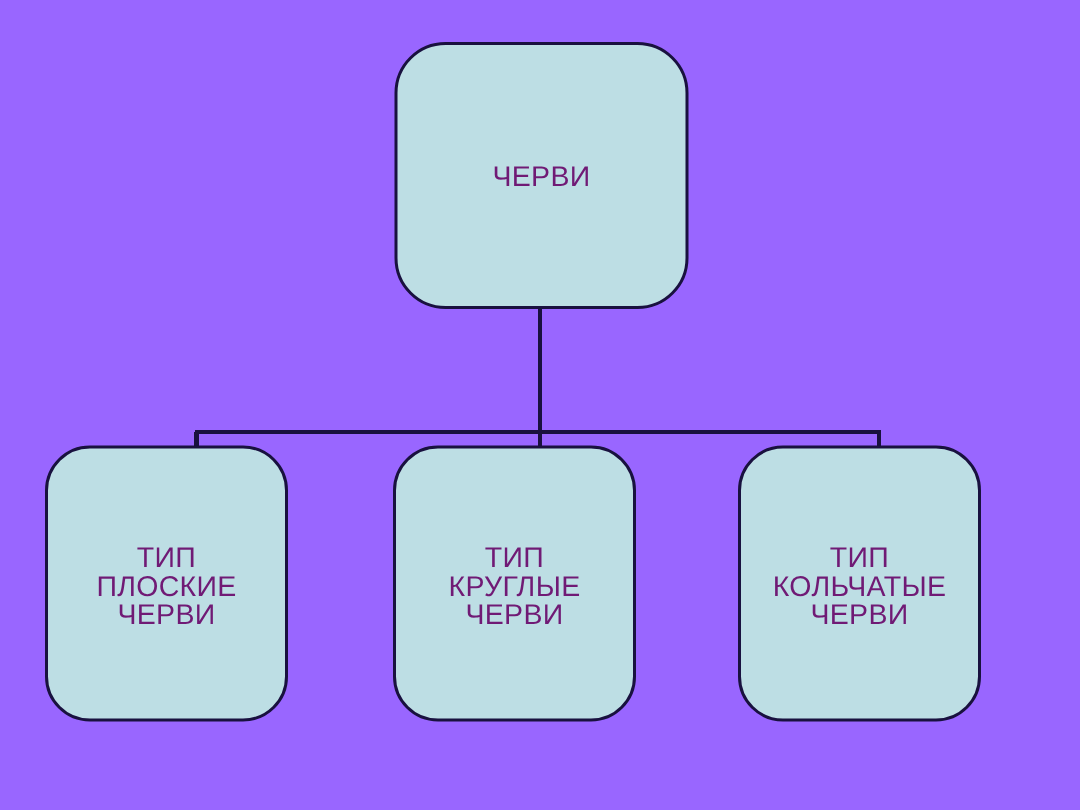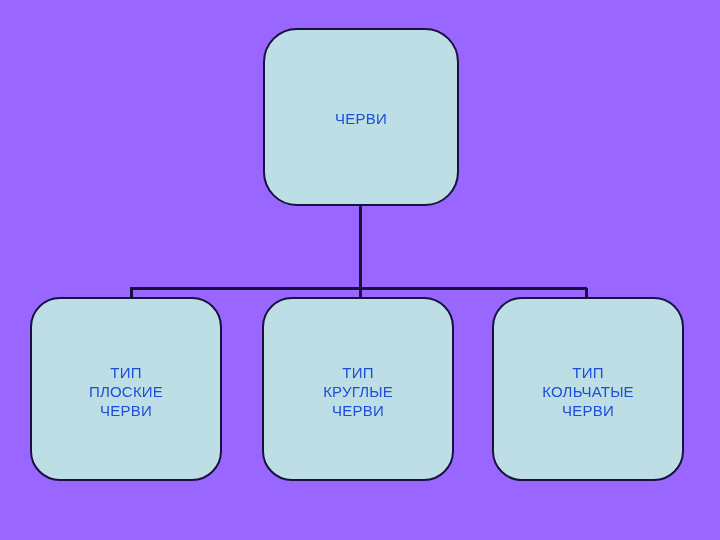--- a/index.html
+++ b/index.html
@@ -39,23 +39,23 @@
     background: #bddee4;
     border: 2px solid #19113f;
     border-radius: 30px;
     display: flex;
     align-items: center;
     justify-content: center;
     text-align: center;
   }
 
   .node-label {
-    color: #1d4ed8;
+    color: #701a75;
     font-family: "Liberation Sans", sans-serif;
-    font-size: 15px;
+    font-size: 19px;
     line-height: 19px;
     letter-spacing: 0.2px;
     white-space: pre-line;
     text-align: center;
   }
 
   
   #node-root {
     left: 263px;
     top: 28px;
@@ -66,21 +66,21 @@
     justify-content: center;
   }
   #node-root .node-label {
     margin-top: 79px;
   }
 
   
   .node-child {
     top: 297px;
     height: 184px;
-    width: 192px;
+    width: 162px;
     border-radius: 30px;
   }
   #node-child-0 { left: 30px; }
   #node-child-1 { left: 262px; }
   #node-child-2 { left: 492px; }
 
   .node-child .node-label {
     margin-top: 4px;
   }
 </style>

